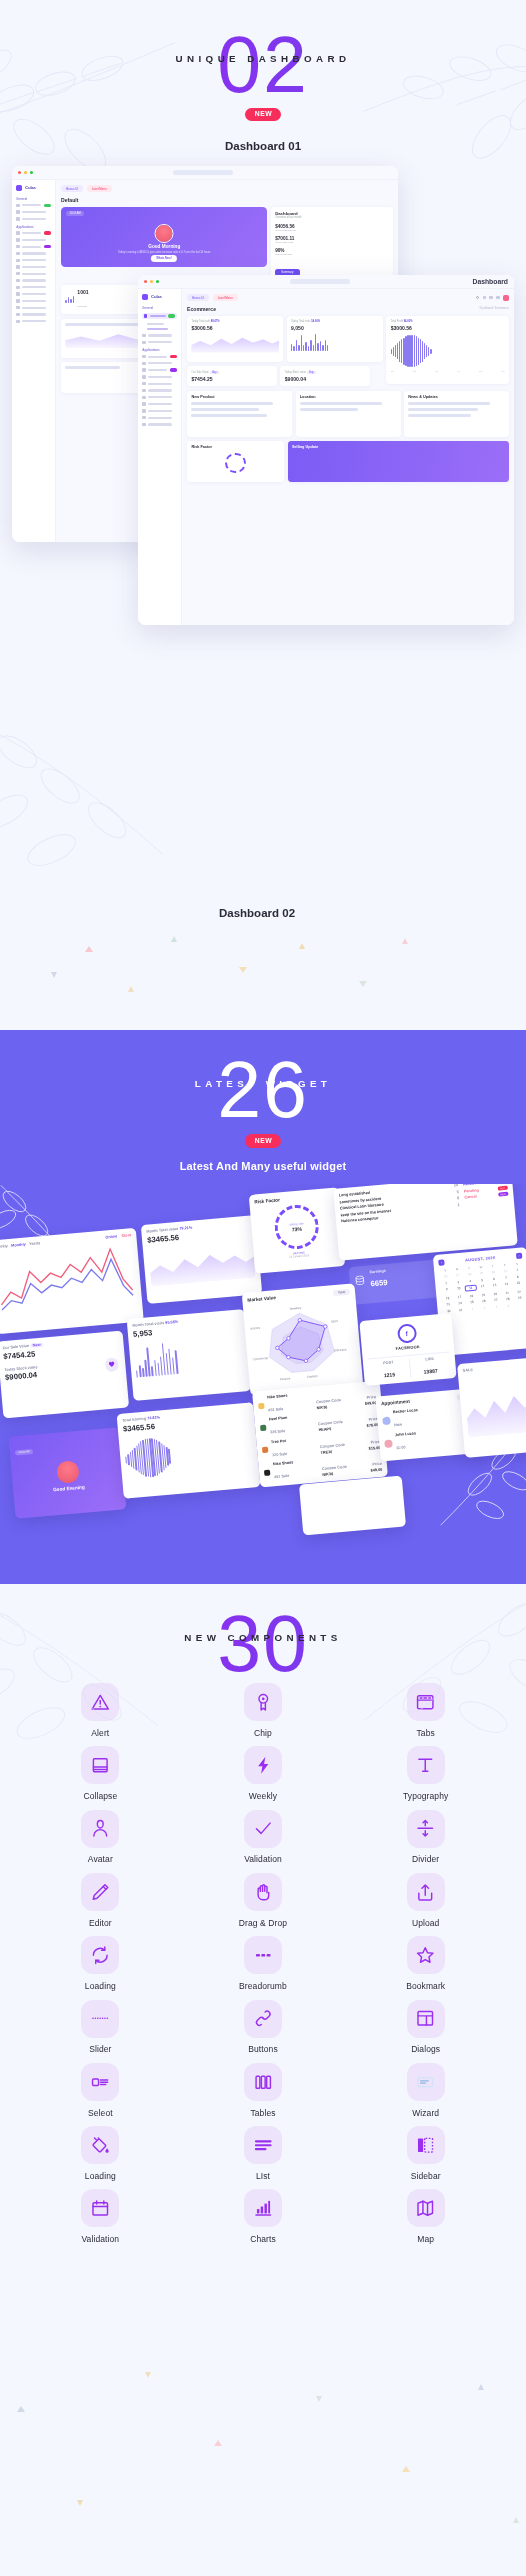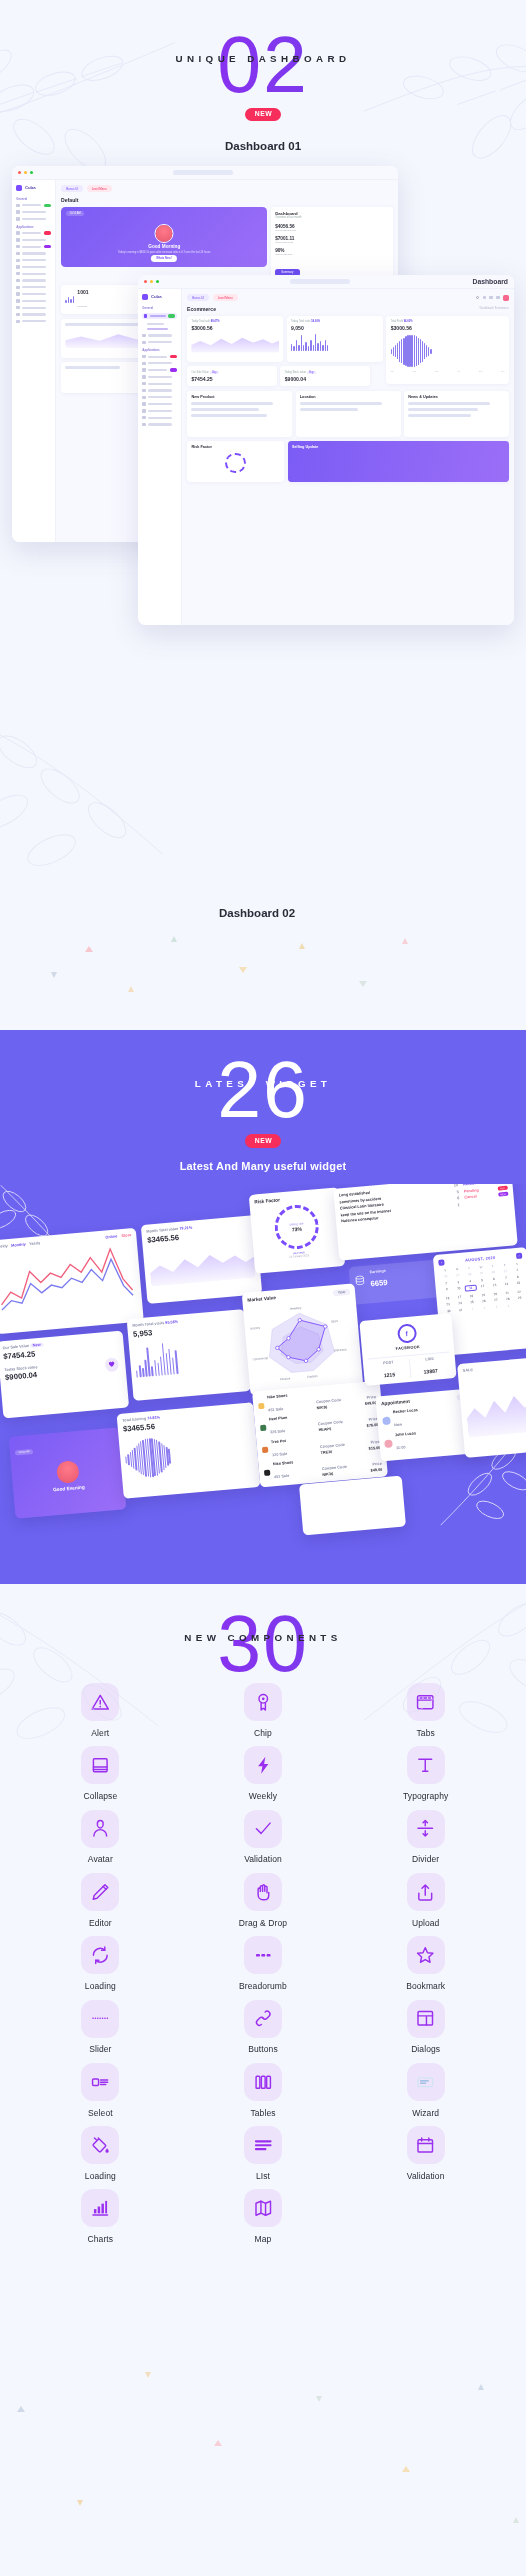--- a/index.html
+++ b/index.html
@@ -1211,20 +1211,29 @@
           <div class="gicon">
             <svg width="20.5" height="20.5" viewBox="0 0 24 24">
               <path d="M3.5 7.4h17M3.5 12h17M3.5 16.6h11" stroke="#9b2ff0" stroke-width="2.6" stroke-linecap="round"></path>
             </svg>
           </div>
           <div class="glabel">LIst</div>
         </div>
         <div class="gcell">
           <div class="gicon">
             <svg width="20.5" height="20.5" viewBox="0 0 24 24">
+              <rect x="3.5" y="4" width="6" height="16" rx="1" fill="#9b2ff0"></rect>
+              <rect x="11.3" y="4" width="9.2" height="16" rx="1" fill="none" stroke="#9b2ff0" stroke-width="1.6" stroke-dasharray="2 1.8"></rect>
+            </svg>
+          </div>
+          <div class="glabel">Sidebar</div>
+        </div>
+        <div class="gcell">
+          <div class="gicon">
+            <svg width="20.5" height="20.5" viewBox="0 0 24 24">
               <rect x="3.5" y="5.6" width="17" height="14.4" rx="1.4" stroke="#9b2ff0" stroke-width="1.7" fill="none" stroke-linecap="round" stroke-linejoin="round"></rect>
               <path d="M3.5 10h17" stroke="#9b2ff0" stroke-width="1.7" fill="none" stroke-linecap="round" stroke-linejoin="round"></path>
               <path d="M7.8 3.6v3.4M16.2 3.6v3.4" stroke="#9b2ff0" stroke-width="1.7" fill="none" stroke-linecap="round" stroke-linejoin="round"></path>
             </svg>
           </div>
           <div class="glabel">Validation</div>
         </div>
         <div class="gcell">
           <div class="gicon">
             <svg width="20.5" height="20.5" viewBox="0 0 24 24">

